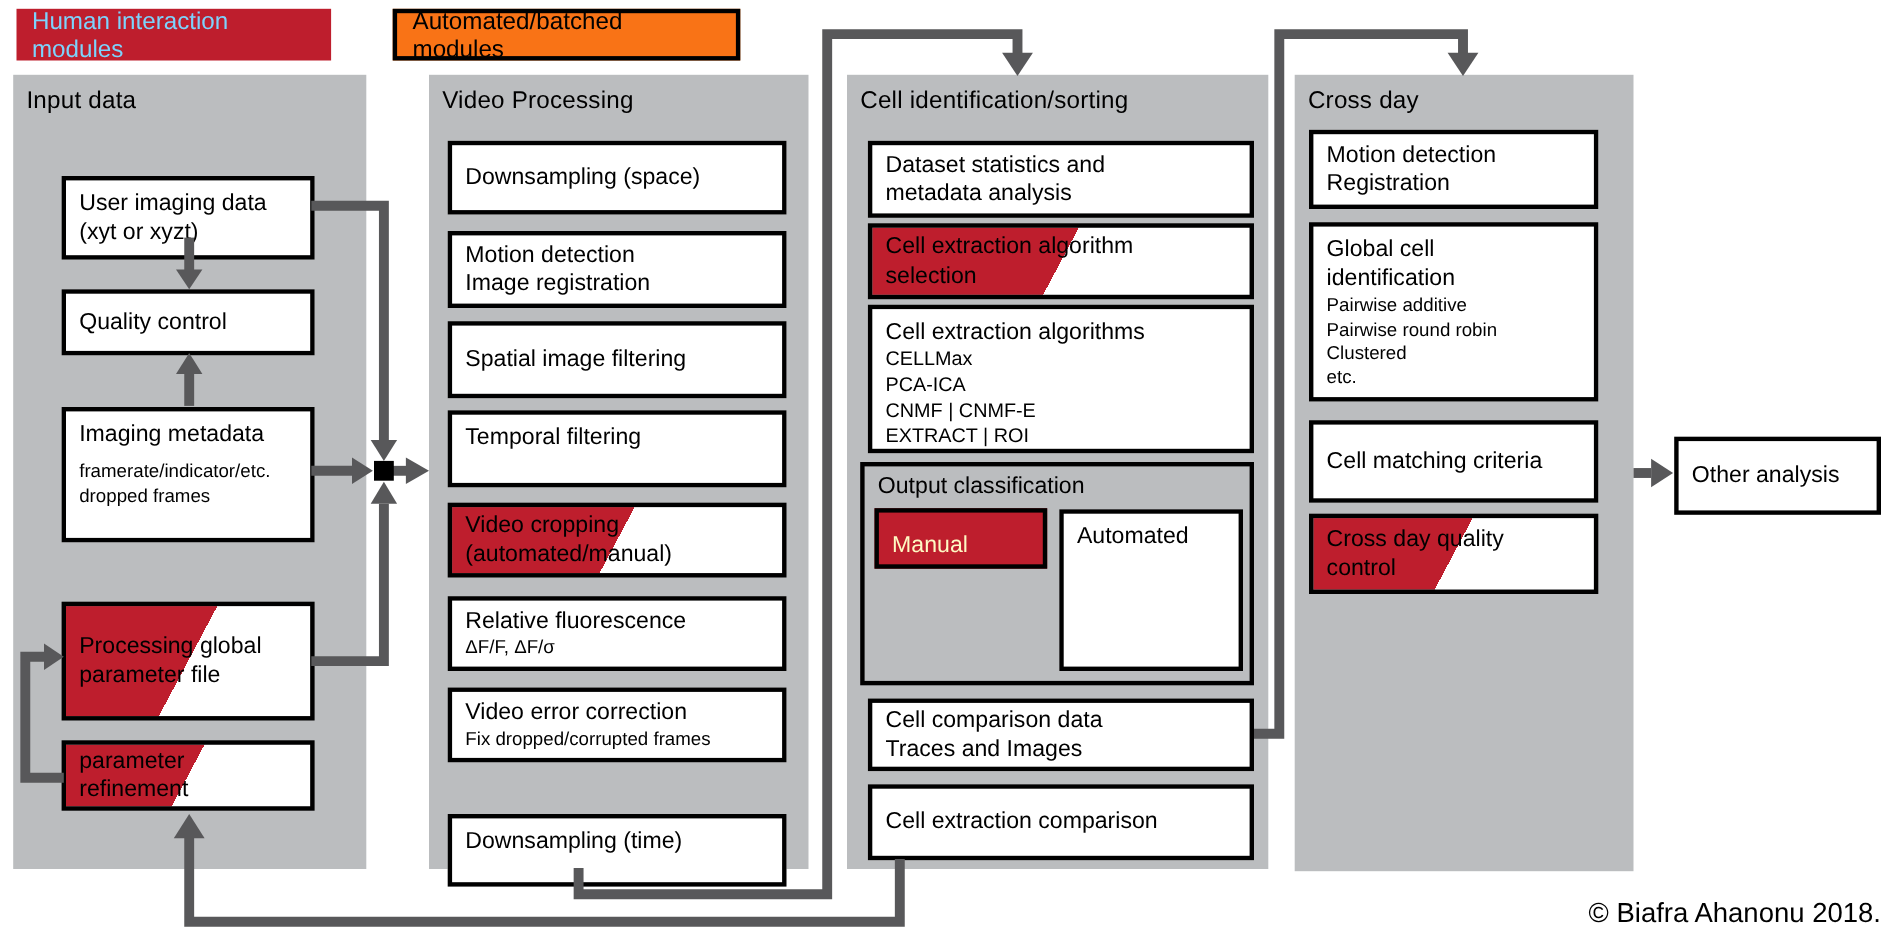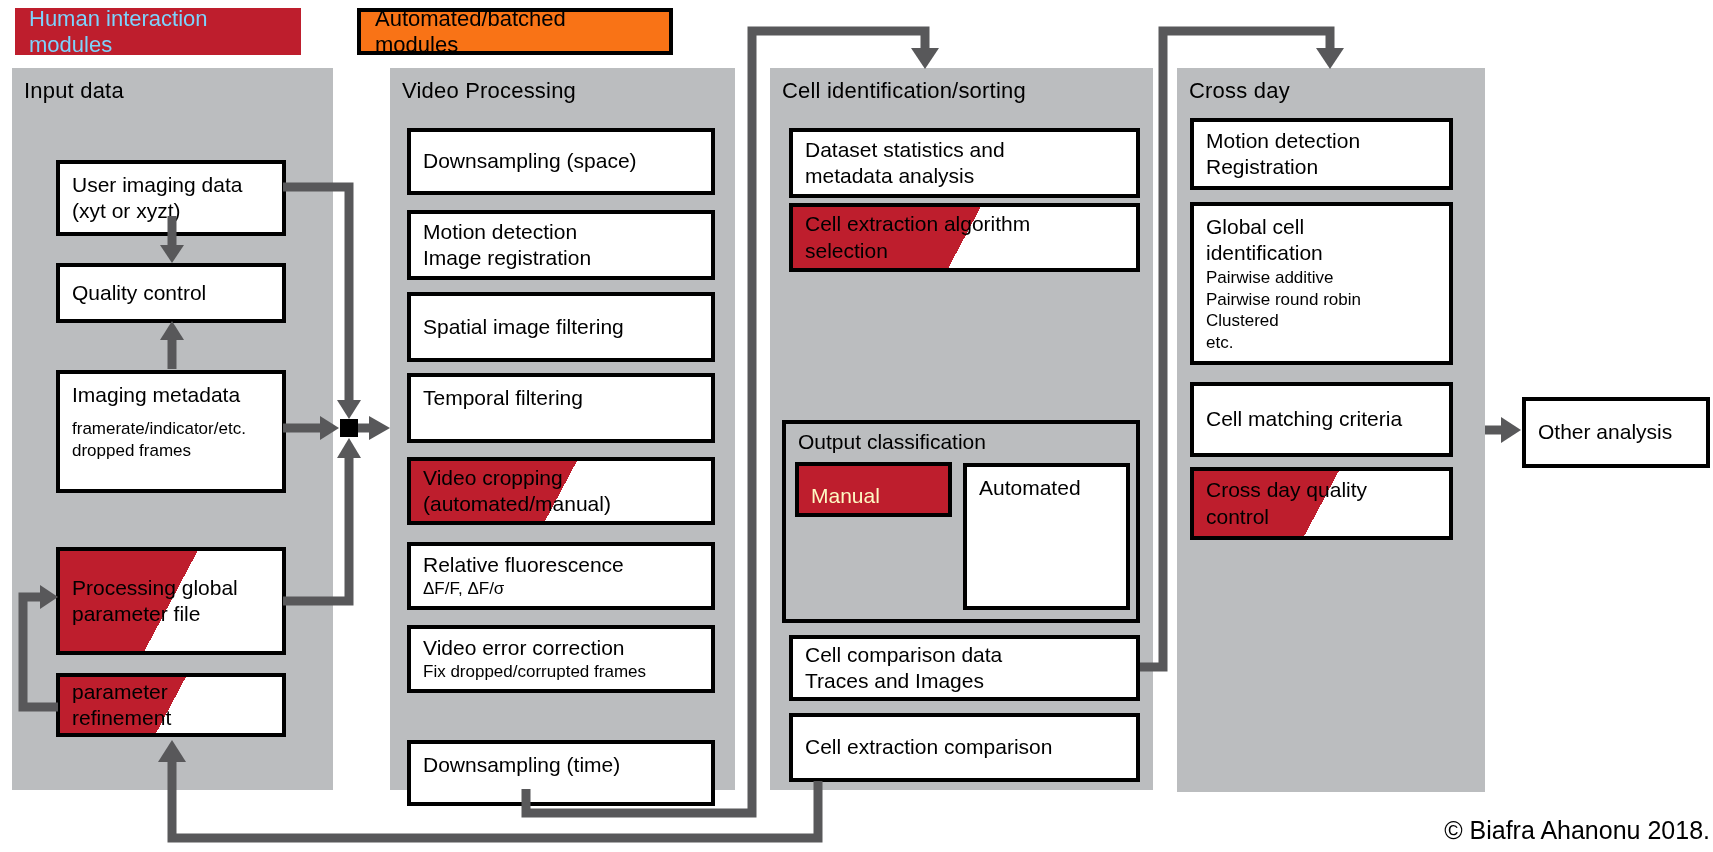--- a/index.html
+++ b/index.html
@@ -111,20 +111,27 @@
   <div class="box" style="left:789px;top:128px;width:351px;height:70px;">
     <div>Dataset statistics and</div>
     <div>metadata analysis</div>
   </div>
 
   <div class="box diag" style="left:789px;top:203px;width:351px;height:69px;">
     <div>Cell extraction algorithm</div>
     <div>selection</div>
   </div>
 
+  <div class="box top" style="left:789px;top:277px;width:351px;height:135px;">
+    <div>Cell extraction algorithms</div>
+    <div class="small" style="font-size:18px;">CELLMax</div>
+    <div class="small" style="font-size:18px;">PCA-ICA</div>
+    <div class="small" style="font-size:18px;">CNMF | CNMF-E</div>
+    <div class="small" style="font-size:18px;">EXTRACT | ROI</div>
+  </div>
 
   <div style="position:absolute;left:782px;top:420px;width:358px;height:203px;background:#BBBDBF;border:4px solid #000;box-sizing:border-box;">
     <div style="font-size:21px;margin:6px 0 0 12px;">Output classification</div>
   </div>
   <div class="box solid-red" style="left:795px;top:462px;width:157px;height:55px;">
     <div>Manual</div>
   </div>
   <div class="box top" style="left:963px;top:463px;width:167px;height:147px;">
     <div>Automated</div>
   </div>

